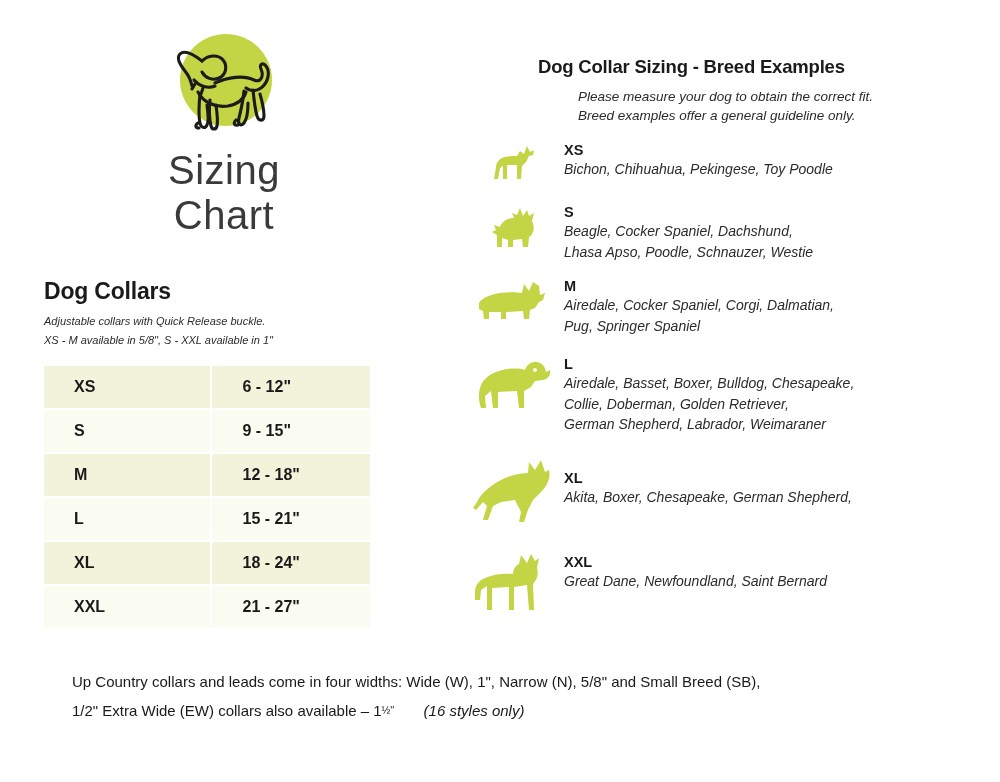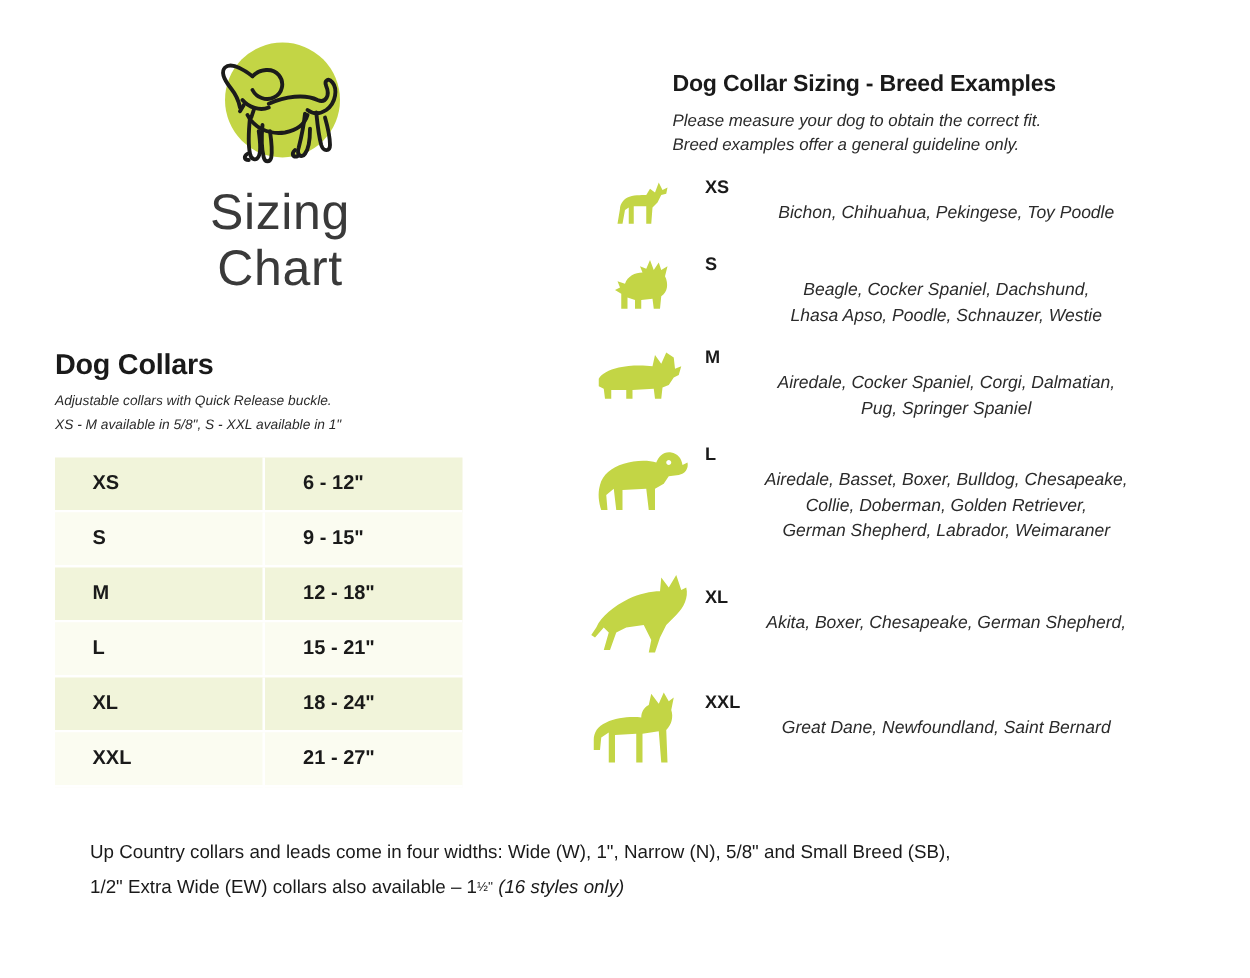--- a/index.html
+++ b/index.html
@@ -104,21 +104,21 @@
     color: #1a1a1a;
     white-space: nowrap;
   }
   .breed-note {
     margin-top: 9px;
     font-size: 13.5px;
     font-style: italic;
     line-height: 19px;
     color: #2b2b2b;
   }
-  .breed-note span { display: block; }
+  .breed-note span { display: block; margin-left: 40px; }
 
   .breed-list {
     position: absolute;
     left: 470px;
     top: 138px;
     width: 480px;
   }
   .breed-row {
     position: relative;
     display: flex;
@@ -140,21 +140,21 @@
     font-weight: bold;
     color: #1a1a1a;
     line-height: 17px;
   }
   .breed-names {
     font-size: 14px;
     font-style: italic;
     line-height: 20.5px;
     color: #2b2b2b;
   }
-  .breed-names span { display: block; text-align: center; }
+  .breed-names span { display: block; }
 
   
   .row-xs  { height: 62px; }
   .row-s   { height: 76px; }
   .row-m   { height: 78px; }
   .row-l   { height: 102px; }
   .row-xl  { height: 92px; }
   .row-xxl { height: 70px; }
 
   .row-xs  .breed-icon { width: 90px; height: 44px; }
@@ -175,21 +175,21 @@
   .footer {
     position: absolute;
     left: 72px;
     top: 668px;
     width: 880px;
     font-size: 15px;
     line-height: 28px;
     color: #1a1a1a;
   }
   .footer .ln { display: block; }
-  .footer i { font-style: italic; }
+  .footer i { font-style: italic; margin-left: 25px; }
   .frac {
     font-size: 10.5px;
     vertical-align: 0.15em;
   }
 </style>
 </head>
 <body>
 
 <div class="page">
 

